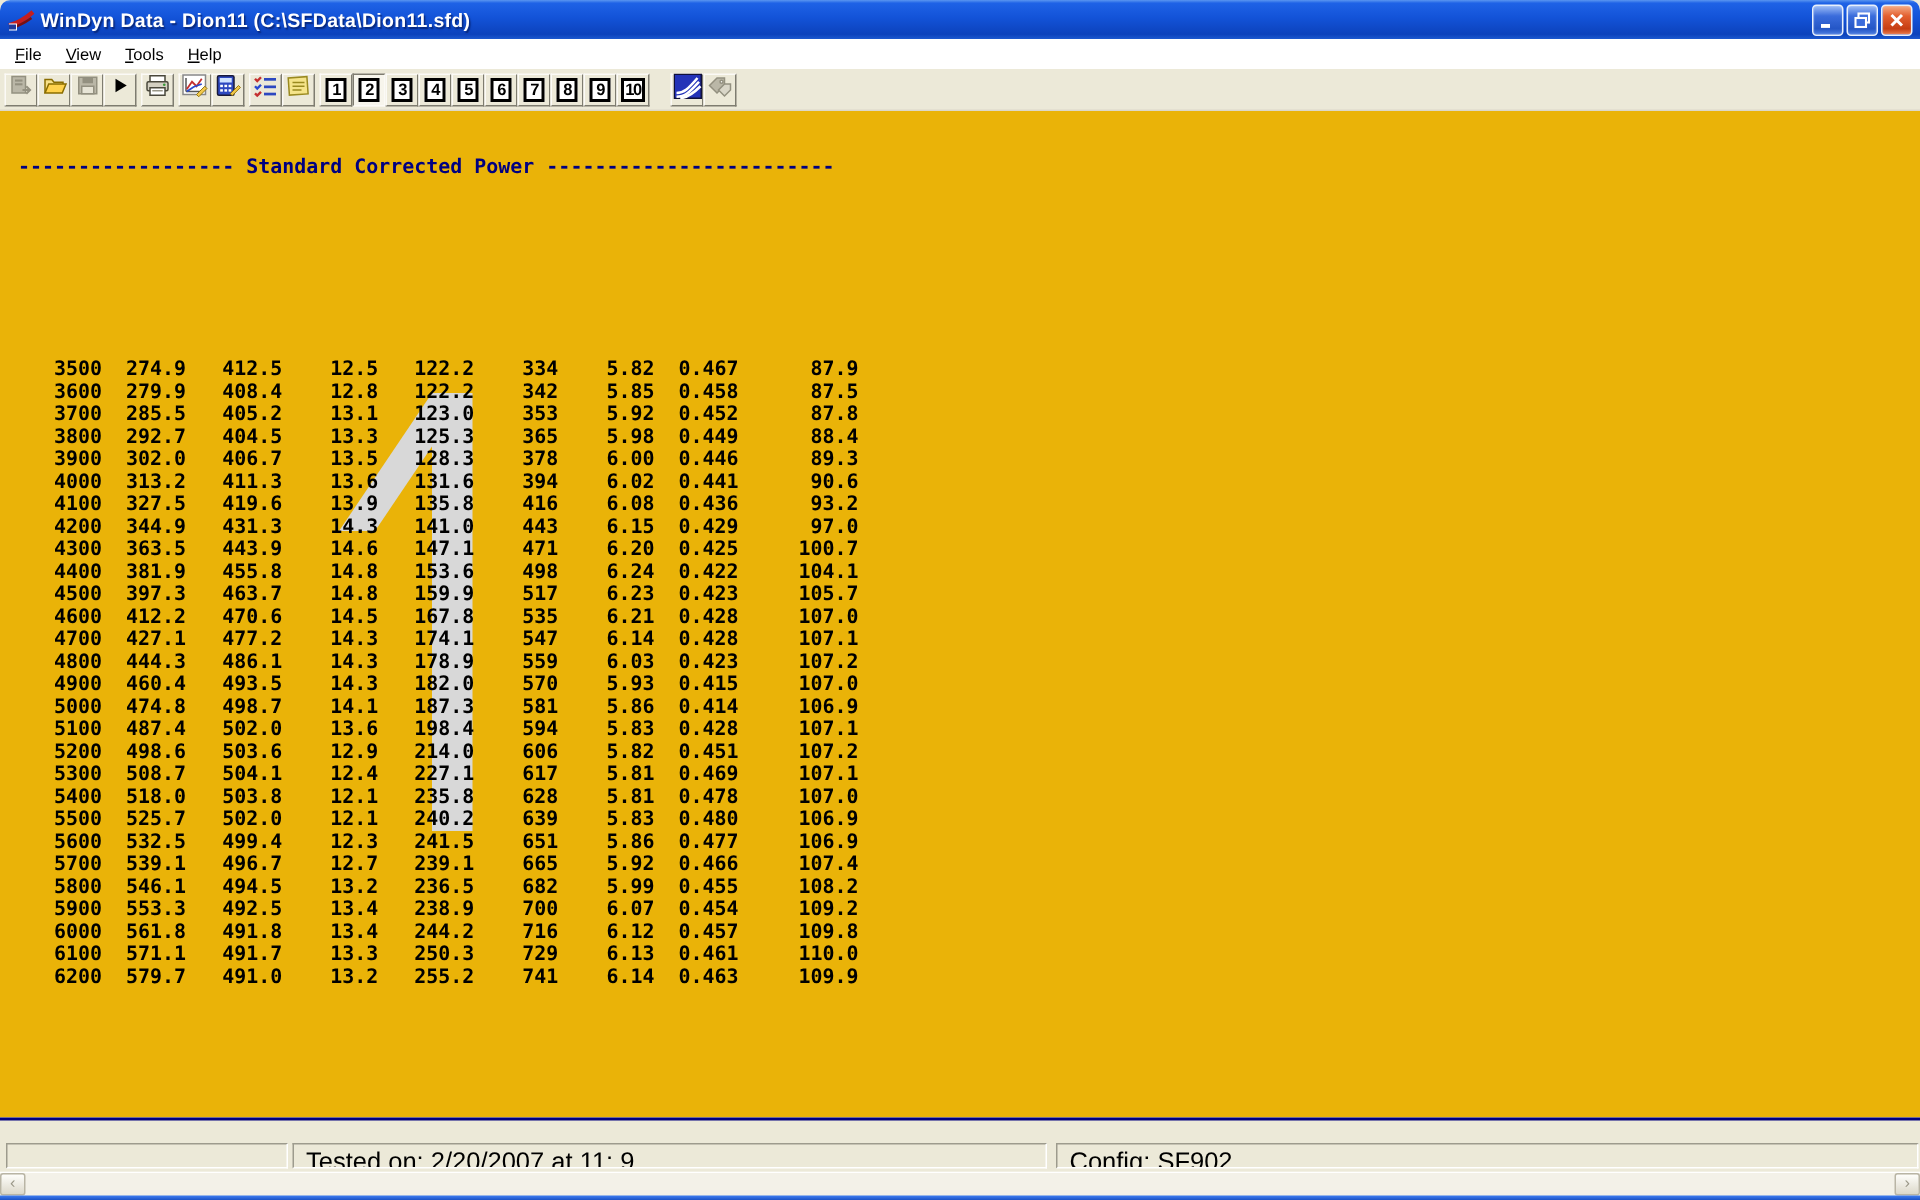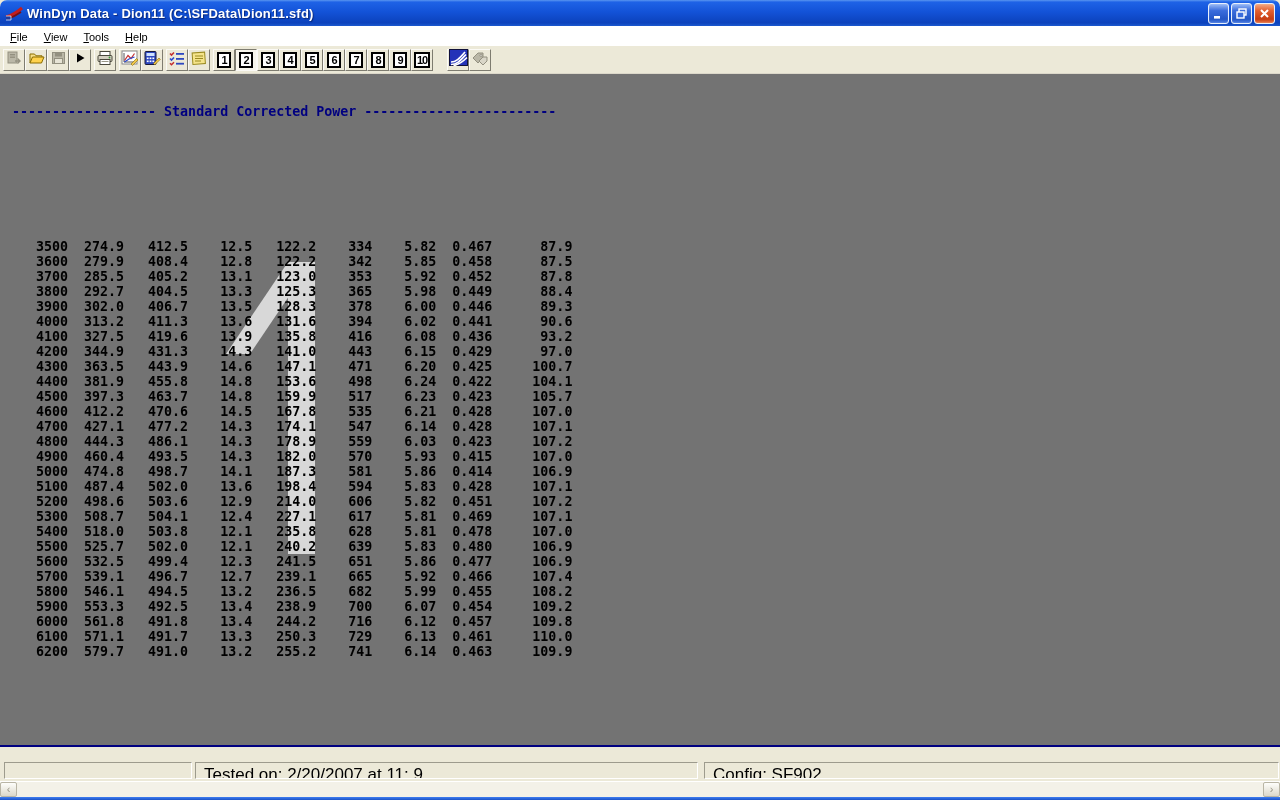--- a/index.html
+++ b/index.html
@@ -36,21 +36,21 @@
     background:#ece9d8; border:1px solid; border-color:#fbfaf6 #7e7c70 #7e7c70 #fbfaf6; }
   .tbtn.pressed { border-color:#7e7c70 #fbfaf6 #fbfaf6 #7e7c70; background:#f7f5ec; }
   .tgap { width:3px; flex:none; }
   .tgap-lg { width:14px; flex:none; }
   .numbox { font:bold 11px "Liberation Sans",sans-serif; border:2px solid #000; background:#fff;
     min-width:14px; height:16px; display:flex; align-items:center; justify-content:center;
     padding:0 1px; letter-spacing:-1px; }
   .dim { opacity:.95; }
 
   
-  .content { position:relative; flex:1; background:#737373; overflow:hidden; }
+  .content { position:relative; flex:1; background:#eab308; overflow:hidden; }
   .watermark { position:absolute; left:0; top:0; z-index:1; }
   .report { position:absolute; left:4px; top:0; z-index:2;
     font:bold 13.3px "DejaVu Sans Mono",monospace; line-height:15px; white-space:pre; color:#000; }
   .rline { min-height:15px; }
   .rhead { color:#000080; }
 
   
   .statusbar { height:36px; flex:none; background:#ece9d8; border-top:2px solid #000080; position:relative; }
   .panel { position:absolute; top:15px; height:17px; border:1px solid; border-color:#9d9b8d #ffffff #ffffff #9d9b8d;
     font-size:17px; color:#000; padding:2px 8px 0 8px; white-space:nowrap; overflow:hidden; }

